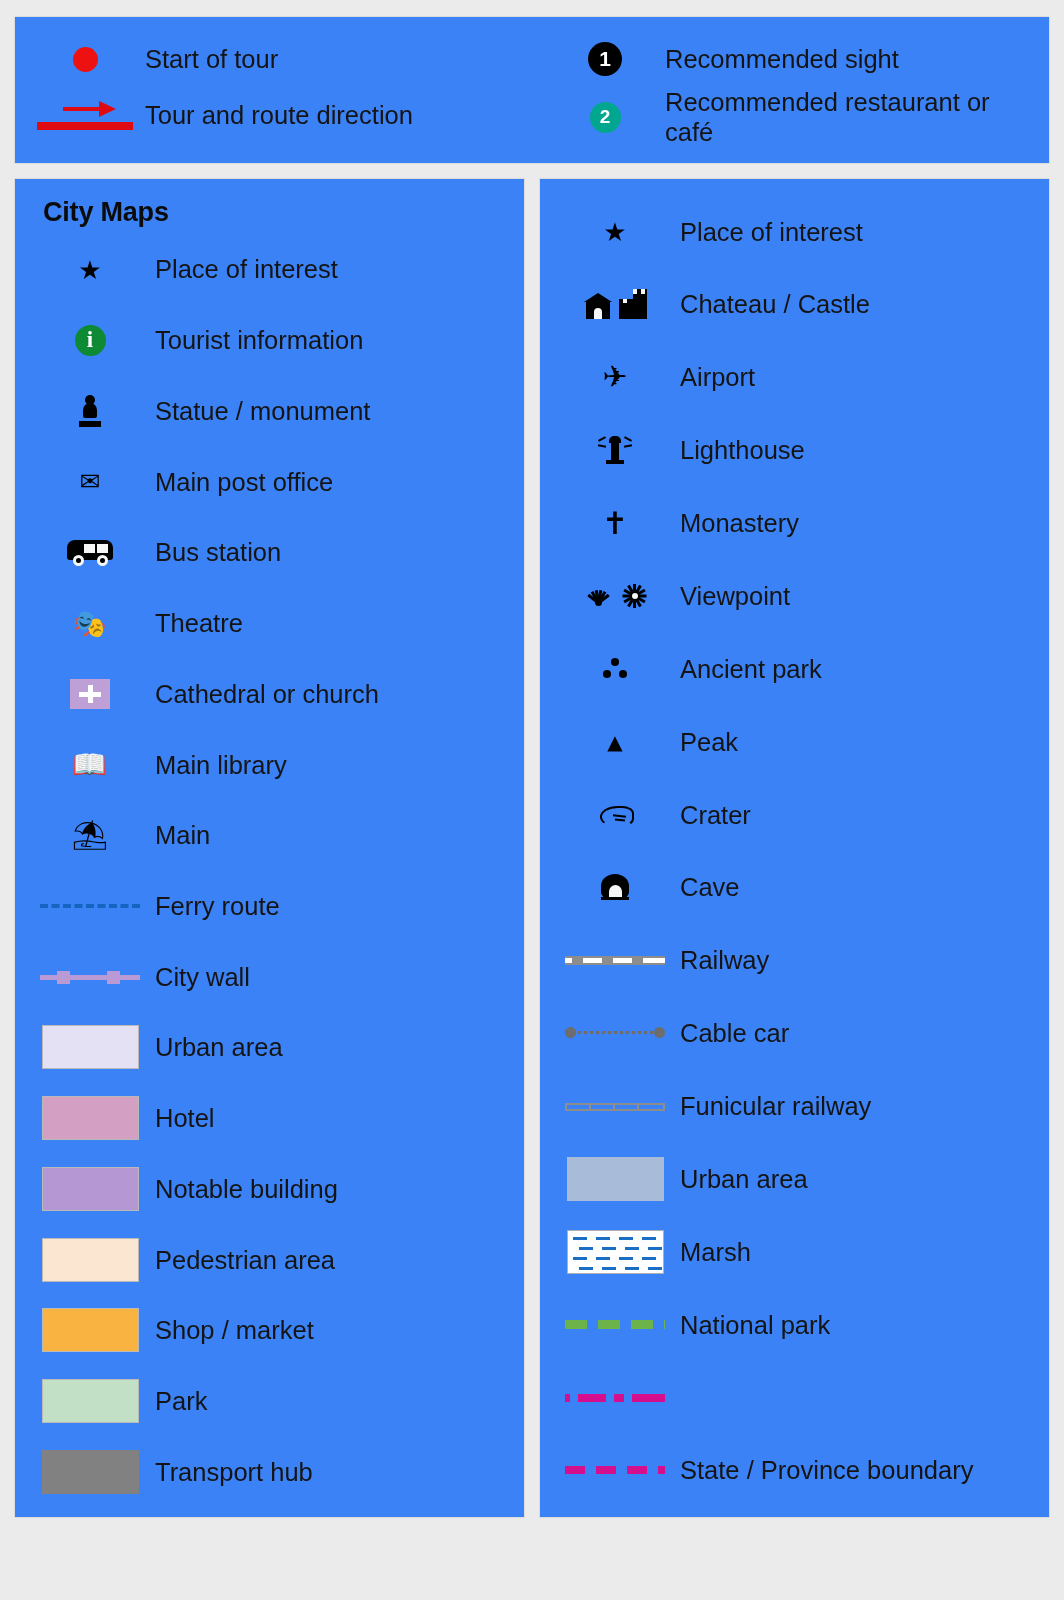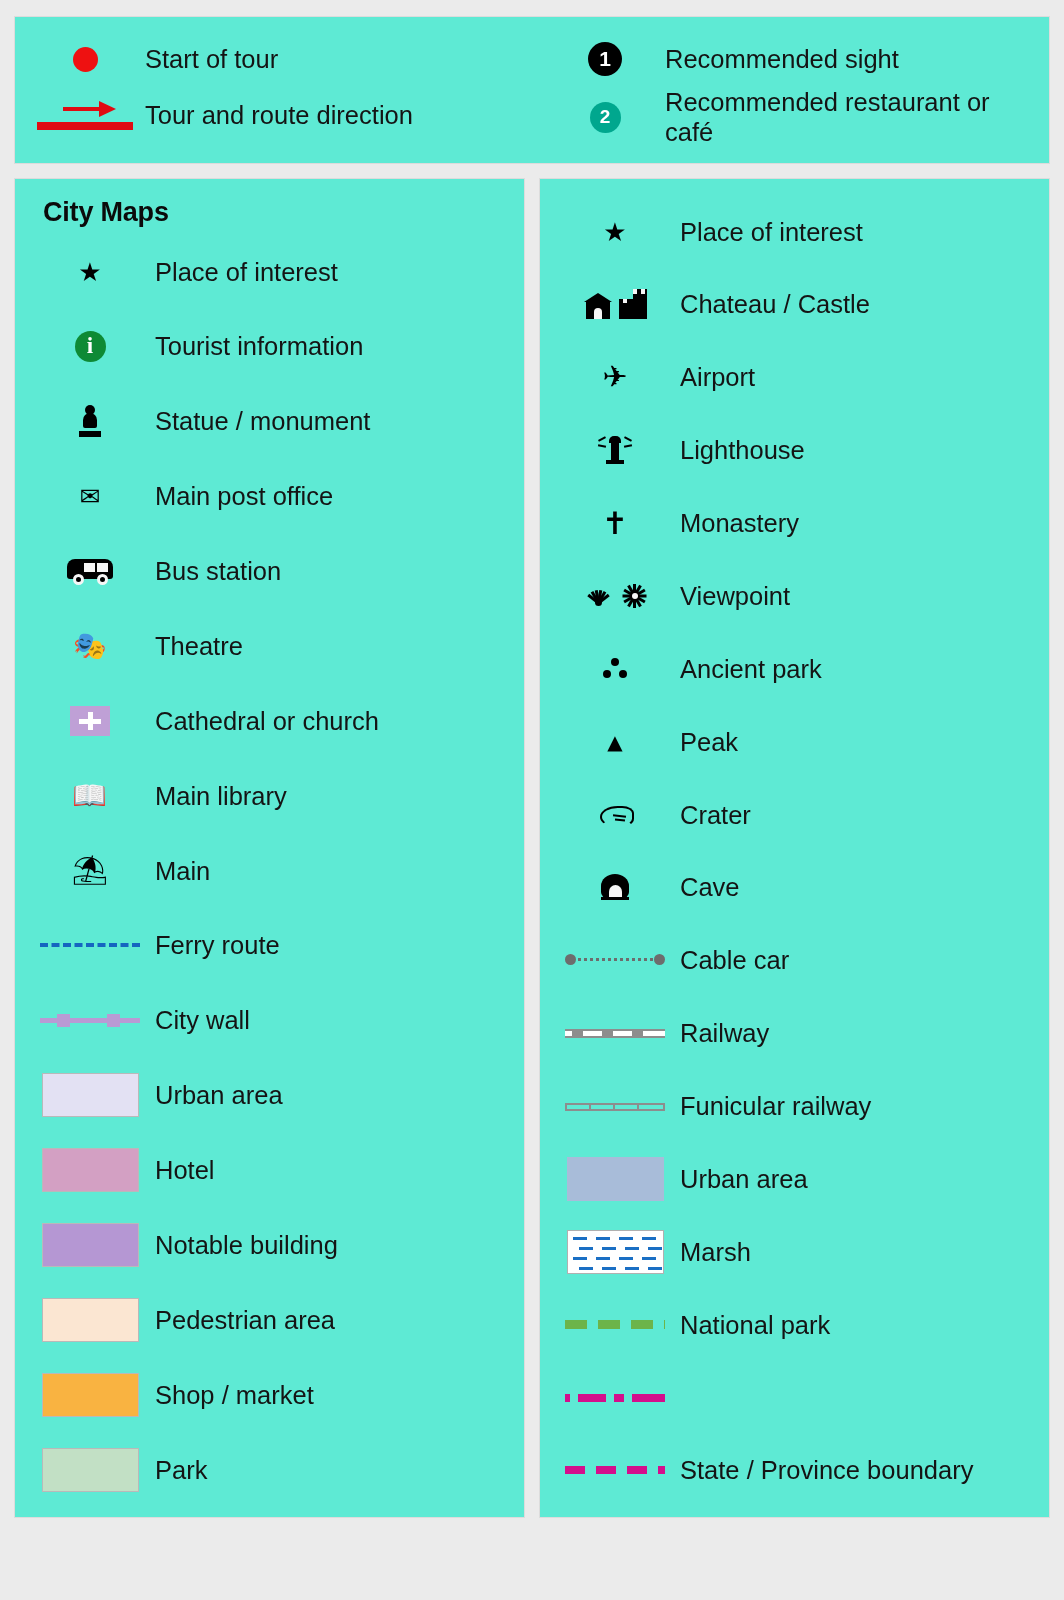--- a/index.html
+++ b/index.html
@@ -26,21 +26,21 @@
   .legend-title {
     font-size: 37px;
     font-weight: bold;
     letter-spacing: -0.4px;
     margin: 8px 0 14px 18px;
     color: #0b0b0b;
   }
 
   
   .card {
-    background: #5eead4;
+    background: #3b82f6;
     border: 1px solid #dcdcdc;
   }
 
   .tour-card {
     padding: 14px 10px 16px 10px;
     margin-bottom: 14px;
   }
 
   .tour-grid {
     display: flex;
@@ -594,20 +594,26 @@
           <div class="lbl">Shop / market</div>
         </div>
 
         <div class="row">
           <div class="sym">
             <div class="sw" style="background:#c2e0c5;"></div>
           </div>
           <div class="lbl">Park</div>
         </div>
 
+        <div class="row">
+          <div class="sym">
+            <div class="sw sw-noborder" style="background:#818181;"></div>
+          </div>
+          <div class="lbl">Transport hub</div>
+        </div>
 
       </div>
     </div>
 
     <div class="card col-card">
       <div class="rows">
 
         <div class="row">
           <div class="sym">
             <span class="glyph g-star">★</span>
@@ -725,41 +731,41 @@
                 <div class="hill"></div>
                 <div class="mouth"></div>
                 <div class="floor"></div>
               </div>
           </div>
           <div class="lbl">Cave</div>
         </div>
 
         <div class="row">
           <div class="sym">
-            <div class="cablecar">
-                <div class="ln"></div>
-                <div class="e e1"></div>
-                <div class="e e2"></div>
-              </div>
-          </div>
-          <div class="lbl">Cable car</div>
-        </div>
-
-        <div class="row">
-          <div class="sym">
             <div class="railway" id="railway">
               <div class="rail r-top"></div>
                 <div class="mid"></div>
                 <div class="rail r-bot"></div>
             <div class="tie" style="left: 7px;"></div>
                 <div class="tie" style="left: 37px;"></div>
                 <div class="tie" style="left: 67px;"></div>
               </div>
           </div>
           <div class="lbl">Railway</div>
+        </div>
+
+        <div class="row">
+          <div class="sym">
+            <div class="cablecar">
+                <div class="ln"></div>
+                <div class="e e1"></div>
+                <div class="e e2"></div>
+              </div>
+          </div>
+          <div class="lbl">Cable car</div>
         </div>
 
         <div class="row">
           <div class="sym">
             <div class="funicular" id="funicular">
               <div class="rail r-top"></div>
                 <div class="rail r-bot"></div>
             <div class="tick" style="left: 0px;"></div>
                 <div class="tick" style="left: 24px;"></div>
                 <div class="tick" style="left: 48px;"></div>

